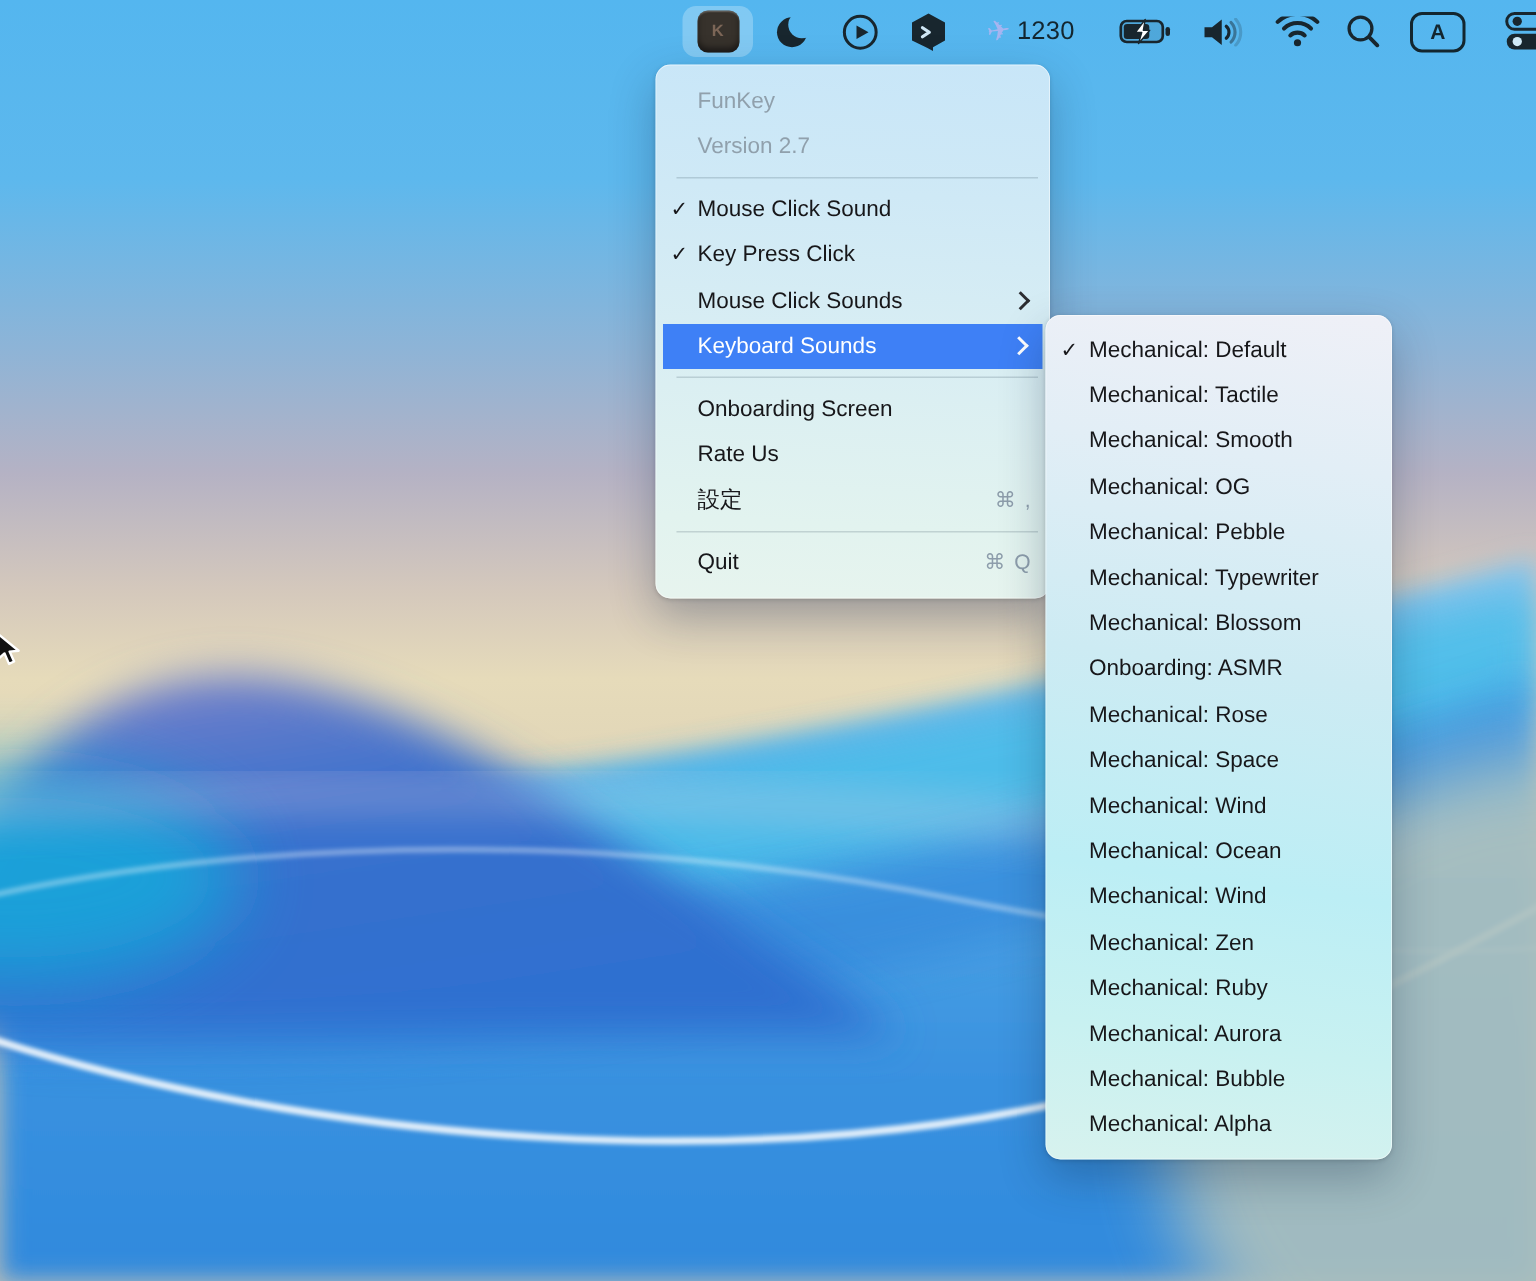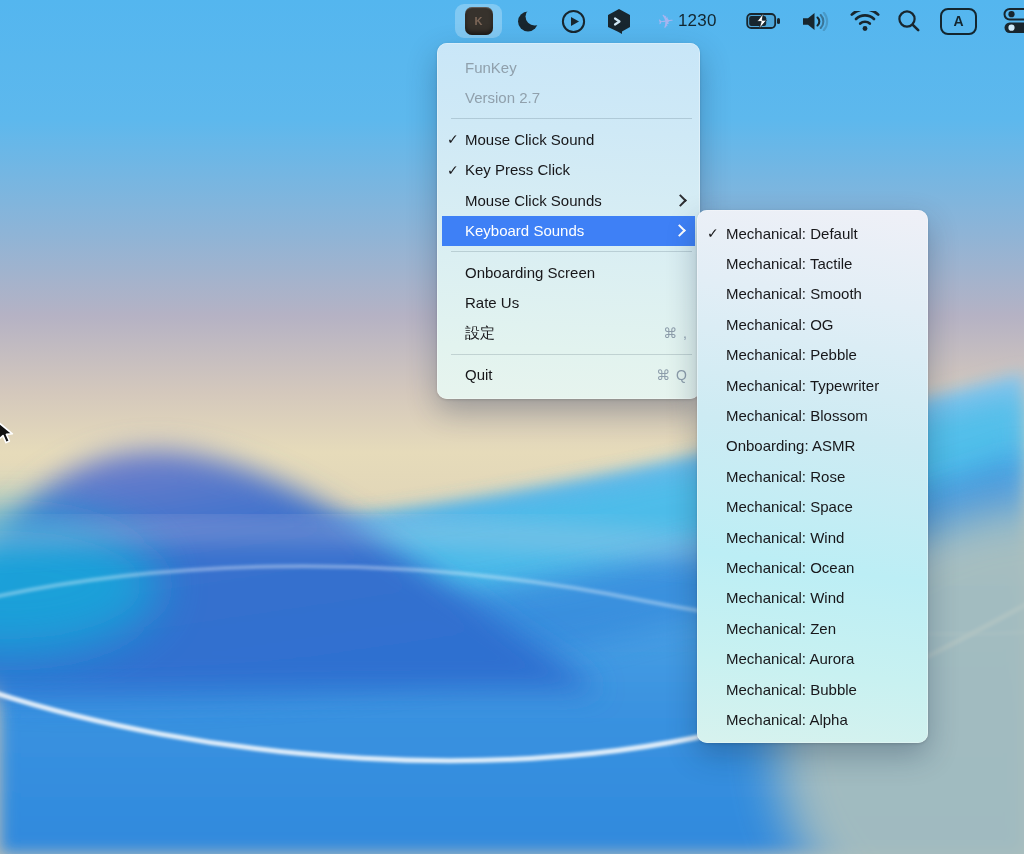--- a/index.html
+++ b/index.html
@@ -266,20 +266,23 @@
   <div class="mi">
     <span class="lbl">Mechanical: Ocean</span>
   </div>
   <div class="mi">
     <span class="lbl">Mechanical: Wind</span>
   </div>
   <div class="mi">
     <span class="lbl">Mechanical: Zen</span>
   </div>
   <div class="mi">
+    <span class="lbl">Mechanical: Ruby</span>
+  </div>
+  <div class="mi">
     <span class="lbl">Mechanical: Aurora</span>
   </div>
   <div class="mi">
     <span class="lbl">Mechanical: Bubble</span>
   </div>
   <div class="mi">
     <span class="lbl">Mechanical: Alpha</span>
   </div>
 </div>
 

